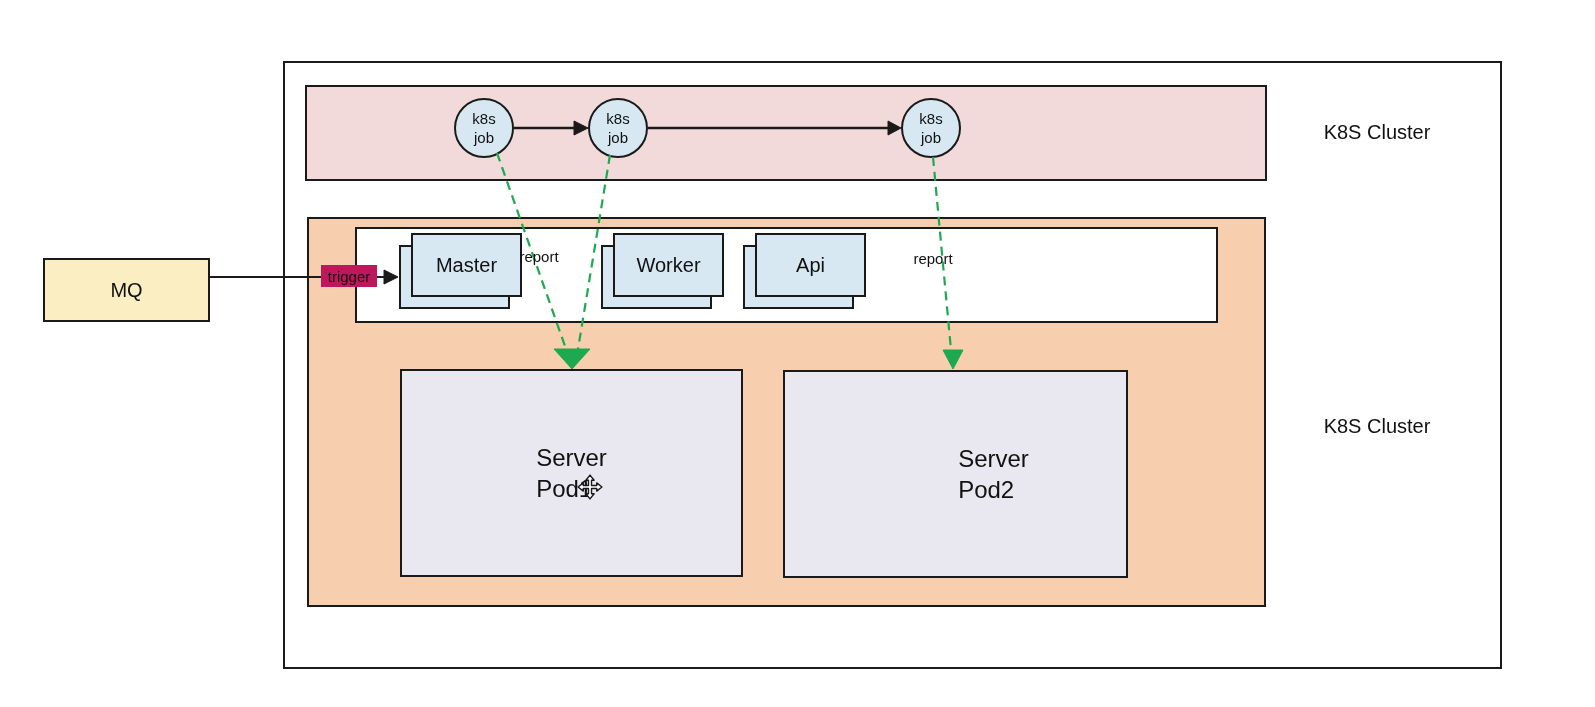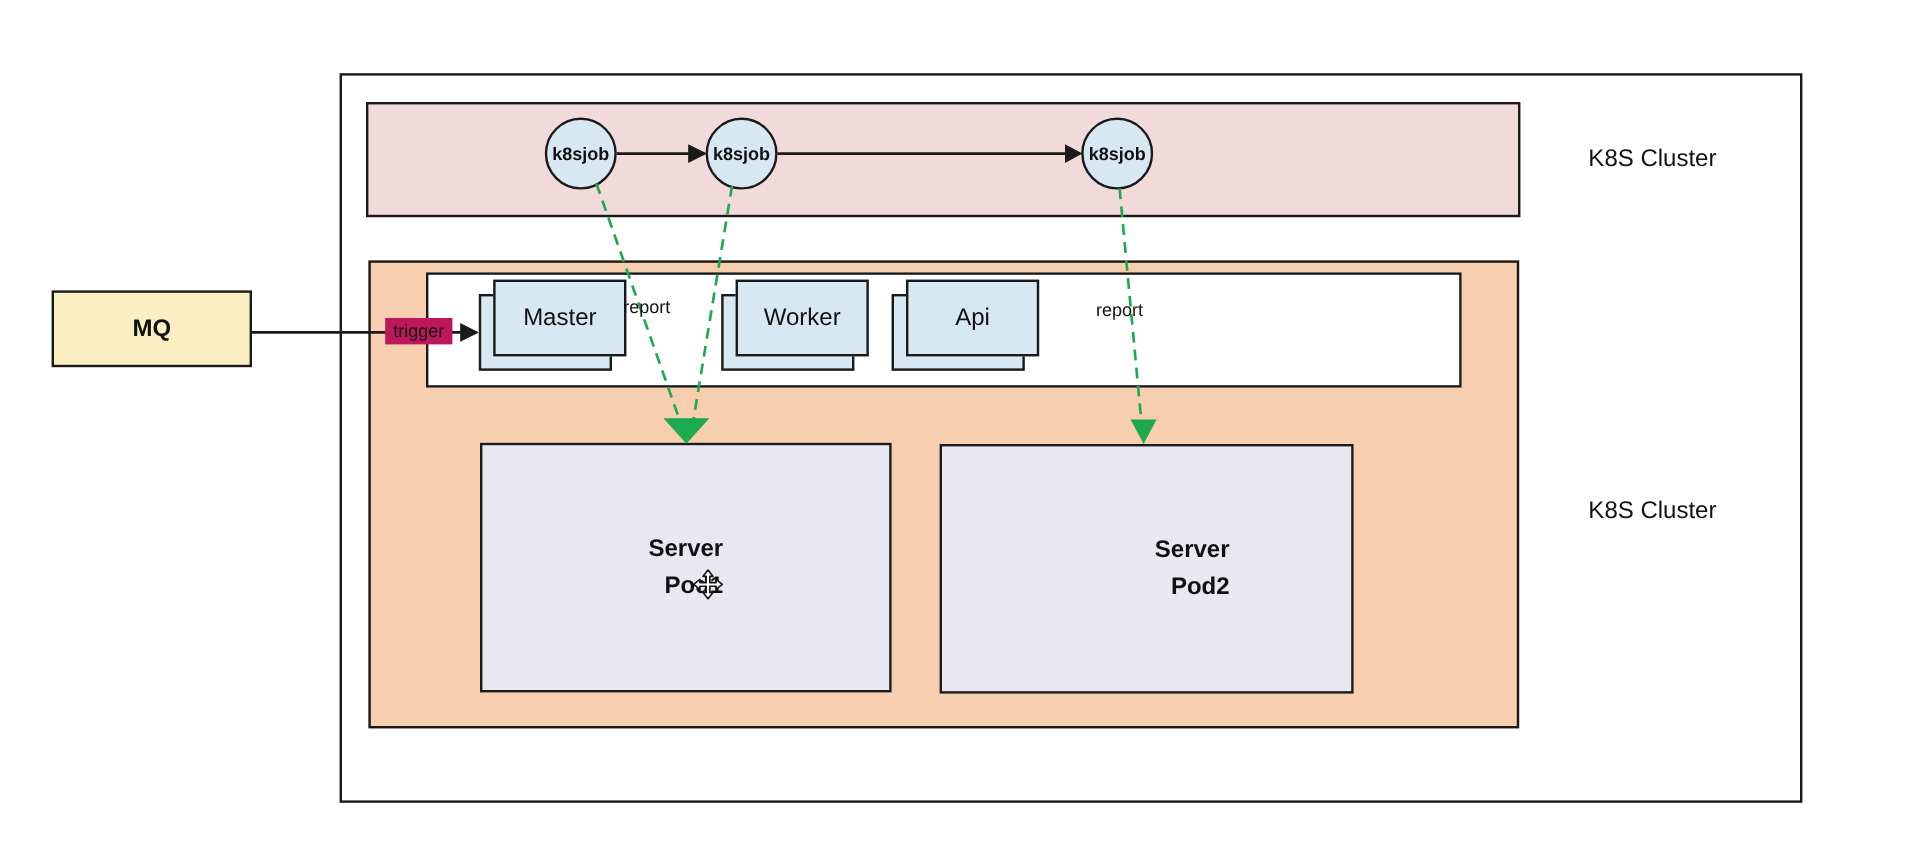--- a/index.html
+++ b/index.html
@@ -6,47 +6,47 @@
     --band-pink:#F2DADA; --band-orange:#F8CFAE; --node-blue:#D7E8F3;
     --pod-lavender:#E9E8F1; --mq-yellow:#FBEEC3; --edge-green:#1CA94F;
     --line-black:#1A1A1A;
   }
   html,body{margin:0;padding:0;background:#fff;}
   #canvas{
     position:relative; width:1595px; height:707px; overflow:hidden;
     font-family:"Liberation Sans", sans-serif; color:#111; background:#fff;
   }
   .shape{position:absolute; box-sizing:border-box; border:2px solid var(--line-black);}
-  .center{display:flex; flex-direction:row; align-items:center; justify-content:center; text-align:right;font-weight:bold;}
+  .center{display:flex; flex-direction:column; align-items:center; justify-content:center; text-align:left;}
   .txt{position:absolute; text-align:center;}
   
   .outer{left:283px; top:61px; width:1219px; height:608px; background:#fff; z-index:1;}
   .cluster-label{width:200px; font-size:20px; z-index:6;}
   
   .band-jobs{left:305px; top:85px; width:962px; height:96px; background:var(--band-pink); border-width:2px; z-index:2;}
   .band-pods{left:307px; top:217px; width:959px; height:390px; background:var(--band-orange); border-width:2px; z-index:2;}
   
   .sched{left:355px; top:227px; width:863px; height:96px; background:#fff; z-index:3;}
   .sched-title{left:1060px; top:250px; width:180px; font-size:20px; line-height:27px; z-index:6;}
   
   .job{width:60px; height:60px; border-radius:50%; background:var(--node-blue); z-index:4; font-size:15px; line-height:19px;}
   .job1{left:454px; top:98px;} .job2{left:588px; top:98px;} .job3{left:901px; top:98px;}
   
   .stack{position:absolute; width:102px; height:77px; z-index:4;}
   .stack-master{left:399px; top:233px;} .stack-worker{left:601px; top:233px;} .stack-api{left:743px; top:233px;}
   .card{position:absolute; width:111px; height:64px; background:var(--node-blue); border:2px solid var(--line-black); box-sizing:border-box;}
   .card.back{left:0; top:12px;}
   .card.front{left:12px; top:0; display:flex; align-items:center; justify-content:center; font-size:20px;}
   
-  .pod{background:var(--pod-lavender); z-index:4; font-size:20px; line-height:31px;}
+  .pod{background:var(--pod-lavender); z-index:4; font-size:24px; line-height:31px;}
   .pod1{left:400px; top:369px; width:343px; height:208px;}
   .pod2{left:783px; top:370px; width:345px; height:208px;}
   .pod2 .pod-text{transform:translateX(38px);}
   
-  .mq{left:43px; top:242px; width:167px; height:64px; background:var(--mq-yellow); z-index:4; font-size:20px;}
+  .mq{left:43px; top:258px; width:167px; height:64px; background:var(--mq-yellow); z-index:4; font-size:20px;}
   
   .small-label{font-size:15px; z-index:6;}
   .trigger-label{left:276px; top:265px; width:56px; height:22px; background:#be185d; display:flex; align-items:center; justify-content:center;margin-left:45px;}
   .report-left{left:504px; top:248px; width:70px;}
   .report-right{left:898px; top:250px; width:70px;}
   
   svg.overlay{position:absolute; left:0; top:0; z-index:5; pointer-events:none;}
   .cursor{position:absolute; left:577px; top:474px; width:26px; height:26px; z-index:9;}
 </style>
 </head>

